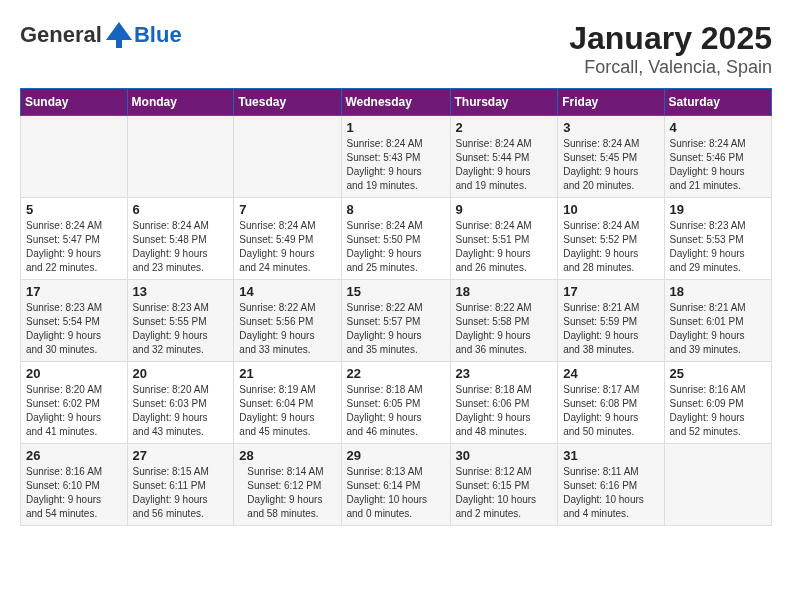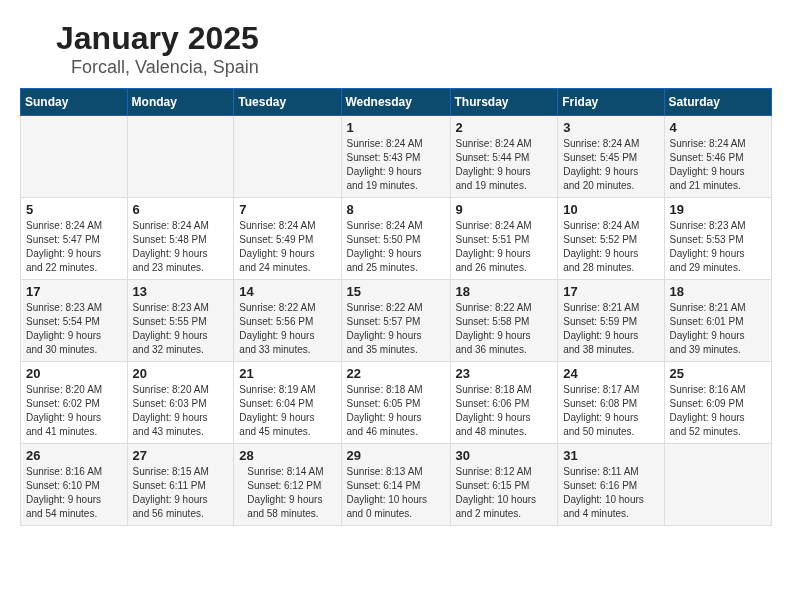--- a/index.html
+++ b/index.html
@@ -41,21 +41,21 @@
     .location {
       font-size: 18px;
       color: #555;
     }
     table {
       width: 100%;
       border-collapse: collapse;
       font-size: 11px;
     }
     thead tr {
-      background-color: #0c4a6e;
+      background-color: #701a75;
       color: #fff;
       border-radius: 7px;
     }
     thead th {
       padding: 6px 4px;
       text-align: left;
       font-size: 12px;
       font-weight: bold;
       border: 1px solid #1565c0;
     }
@@ -85,20 +85,29 @@
     .cell-info {
       font-size: 10px;
       color: #333;
       line-height: 1.4;
     }
   </style>
 </head>
 <body>
 
 <div class="header">
+  <div class="logo">
+    <span class="logo-general">General</span>
+    <svg class="logo-icon" viewBox="0 0 30 30">
+      <polygon points="15,2 28,20 2,20" fill="#1565c0"></polygon>
+      <rect x="12" y="20" width="6" height="8" fill="#1565c0"></rect>
+    </svg>
+    <br>
+    <span class="logo-blue">Blue</span>
+  </div>
   <div class="title-block">
     <div class="month-title">January 2025</div>
     <div class="location">Forcall, Valencia, Spain</div>
   </div>
 </div>
 
 <table>
   <thead>
     <tr>
     <th>Sunday</th>

